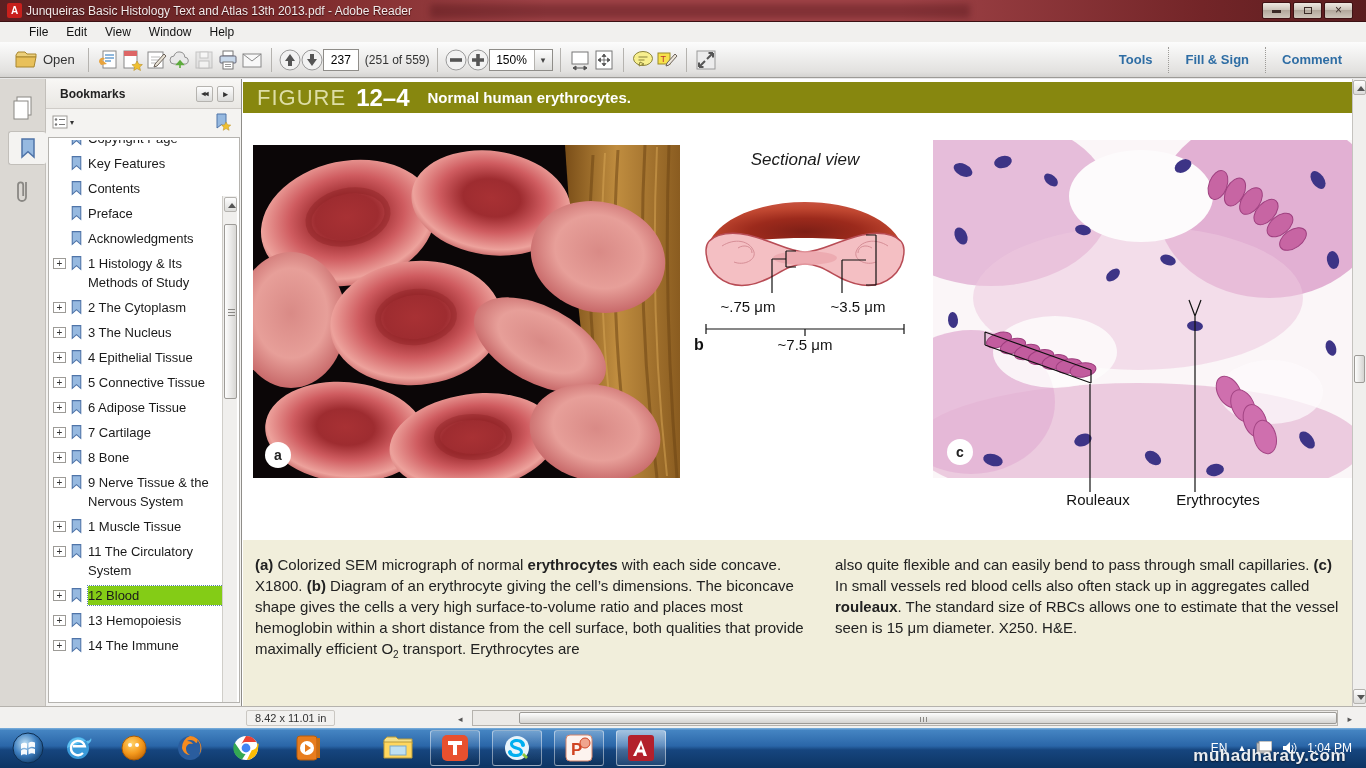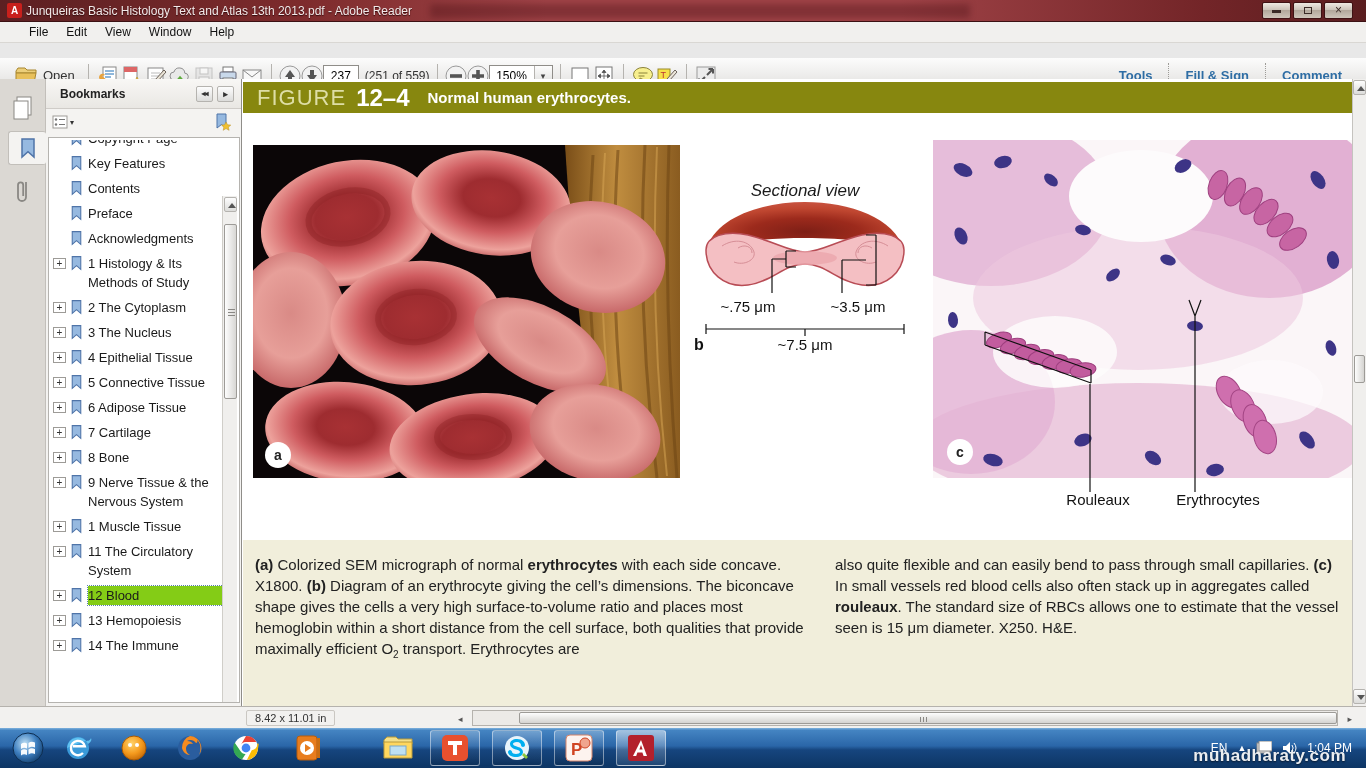--- a/index.html
+++ b/index.html
@@ -19,21 +19,21 @@
     background:linear-gradient(#efe9e2,#c9c0b6 50%,#b3a89c 50%,#cfc6bb);color:#3a2a26;text-align:center;line-height:15px;font-size:12px;}
   .glyph-min{display:inline-block;width:9px;height:3px;background:#3a2a26;margin-bottom:1px;}
   .glyph-rest{display:inline-block;width:8px;height:7px;border:1px solid #3a2a26;margin-top:3px;}
 
   
   #menubar{left:0;top:22px;width:1366px;height:21px;background:#f1f0ee;border-bottom:1px solid #d9d7d3;
     display:flex;align-items:center;padding-left:20px;font-size:12px;color:#111;}
   .menu-item{padding:2px 9px;}
 
   
-  #toolbar{left:0;top:58px;width:1366px;height:36px;background:linear-gradient(#fcfcfc,#e2e1df 85%,#d4d3d1);
+  #toolbar{left:0;top:42px;width:1366px;height:36px;background:linear-gradient(#fcfcfc,#e2e1df 85%,#d4d3d1);
     border-bottom:1px solid #9d9b97;display:flex;align-items:center;padding:0 8px;}
   .tb-sep{width:1px;height:24px;background:#b5b3af;margin:0 7px;flex:0 0 auto;}
   .tb-btn{height:28px;display:flex;align-items:center;gap:5px;padding:0 6px;border-radius:3px;flex:0 0 auto;}
   .tb-ico{width:24px;height:24px;display:flex;align-items:center;justify-content:center;flex:0 0 auto;}
   .tb-circle{width:22px;height:22px;flex:0 0 auto;}
   #open-label{font-size:13px;color:#333;}
   #page-input{width:36px;height:22px;border:1px solid #8f8d89;text-align:center;font-size:12px;background:#fff;font-family:"Liberation Sans",sans-serif;}
   #page-count{font-size:12px;color:#333;margin-left:6px;white-space:nowrap;}
   #zoom-box{display:flex;height:22px;border:1px solid #8f8d89;background:#fff;align-items:stretch;}
   #zoom-value{width:44px;font-size:12px;display:flex;align-items:center;justify-content:center;}
@@ -78,21 +78,21 @@
   #fig-num{color:#fff;font-size:24px;font-weight:bold;margin-left:10px;align-self:center;}
   #fig-title{color:#fff;font-size:15px;font-weight:bold;margin-left:18px;align-self:center;}
 
   .panel-label{position:absolute;width:26px;height:26px;border-radius:50%;background:#fff;color:#222;
     font-size:14px;font-weight:bold;display:flex;align-items:center;justify-content:center;}
 
   #img-a{position:absolute;left:10px;top:66px;width:427px;height:333px;}
   #img-c{position:absolute;left:690px;top:61px;width:419px;height:352px;}
 
   #panel-b{position:absolute;left:447px;top:71px;width:230px;height:290px;}
-  #b-title{position:absolute;left:0;top:0;width:230px;text-align:center;font-style:italic;font-size:17px;color:#1a1a1a;margin-top:31px;}
+  #b-title{position:absolute;left:0;top:0;width:230px;text-align:center;font-style:italic;font-size:17px;color:#1a1a1a;}
   #b-svg{position:absolute;left:4px;top:28px;}
   #b-dims{position:absolute;left:0;top:148px;width:230px;font-size:15px;color:#111;}
   #b-dim-small{position:absolute;left:8px;width:100px;text-align:center;}
   #b-dim-mid{position:absolute;left:118px;width:100px;text-align:center;}
   #b-bracket{position:absolute;left:4px;top:172px;}
   #b-bottom{position:absolute;left:0;top:186px;width:230px;font-size:15px;color:#111;}
   #b-label{position:absolute;left:4px;font-weight:bold;font-size:16px;}
   #b-dim-total{position:absolute;left:0;width:230px;text-align:center;}
 
   #c-annos{position:absolute;left:690px;top:412px;width:419px;font-size:15px;color:#111;}

